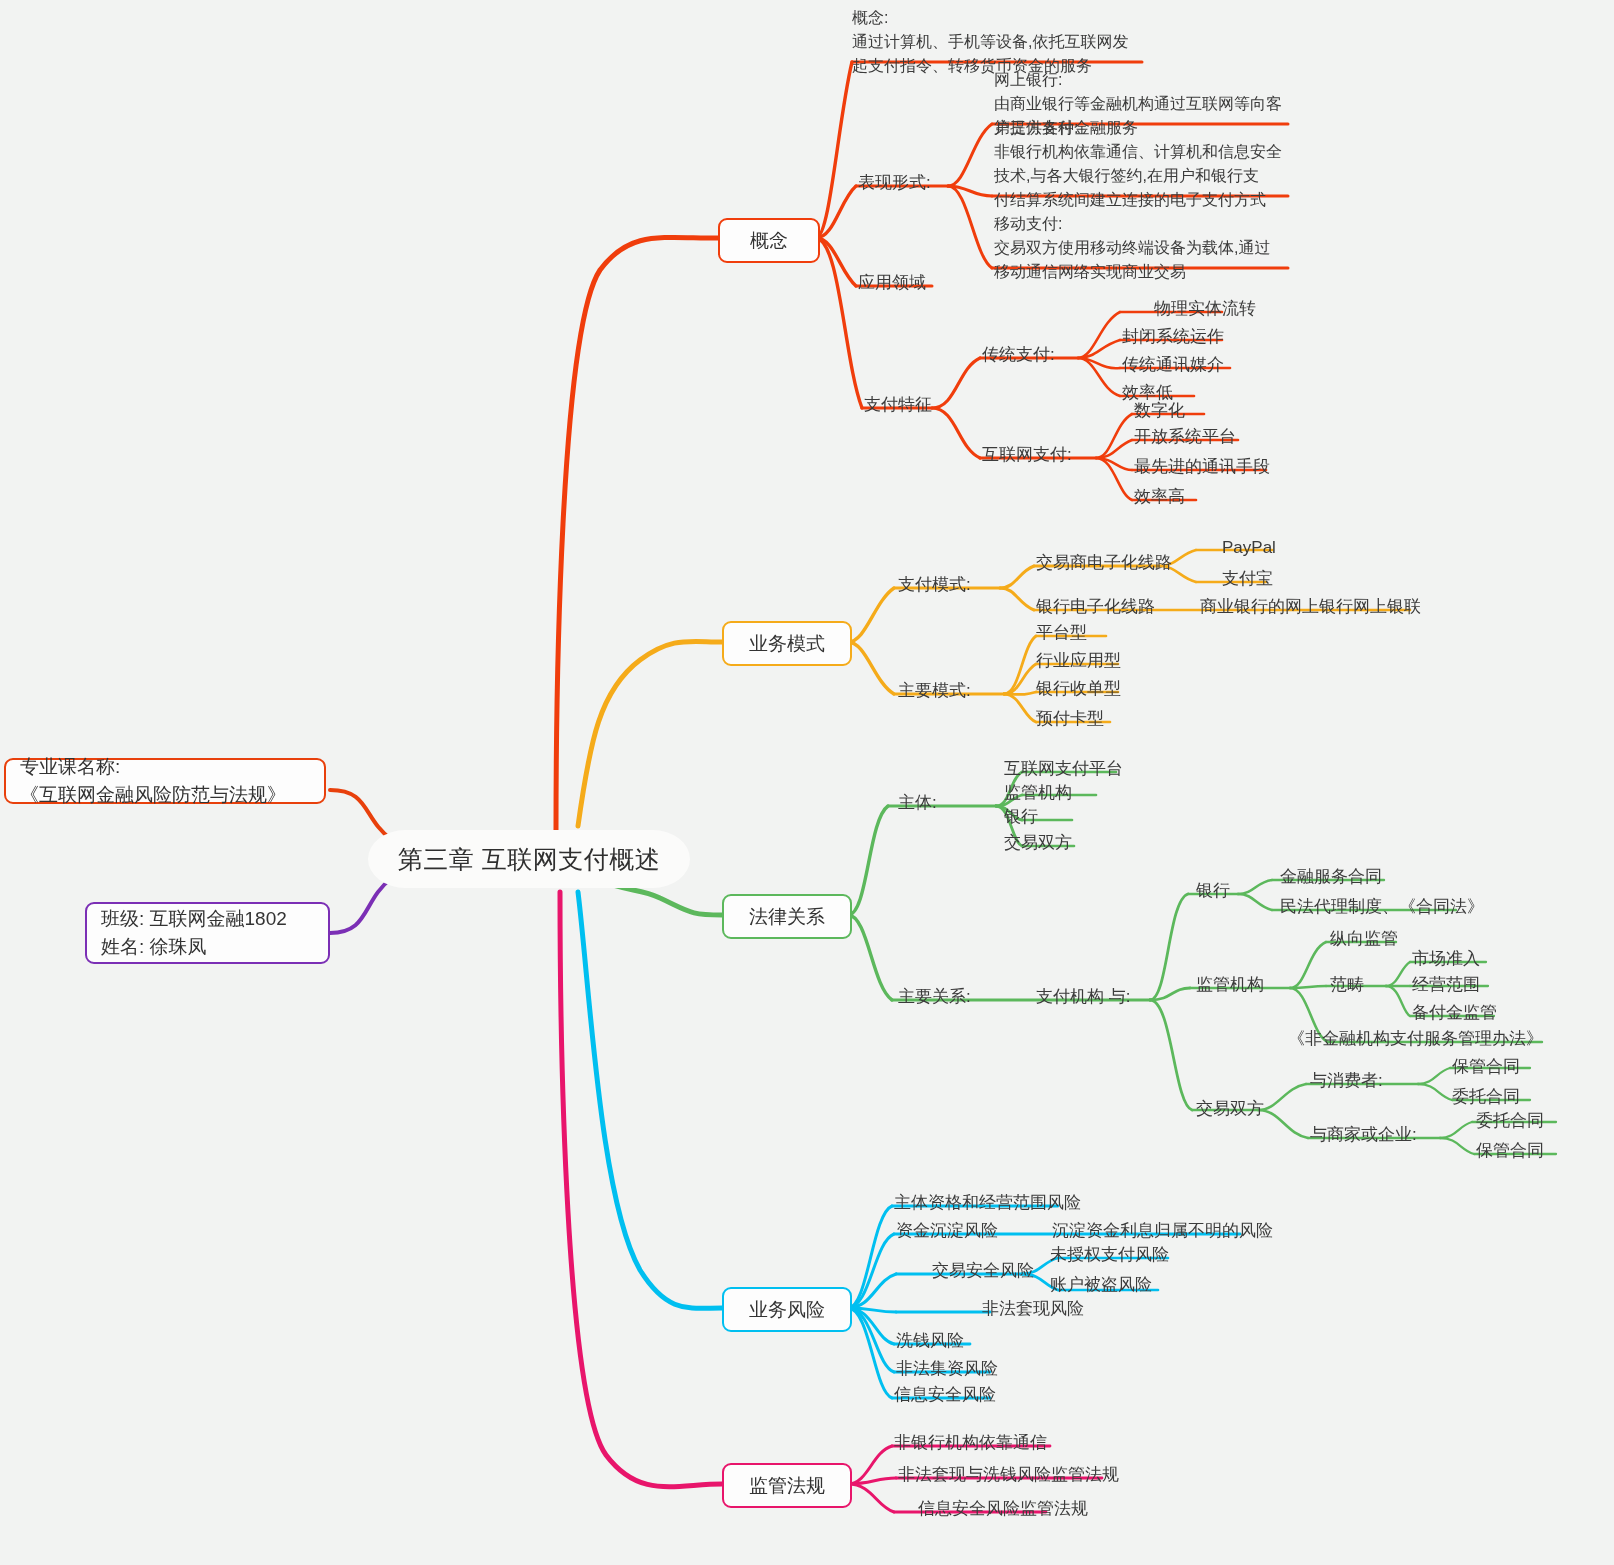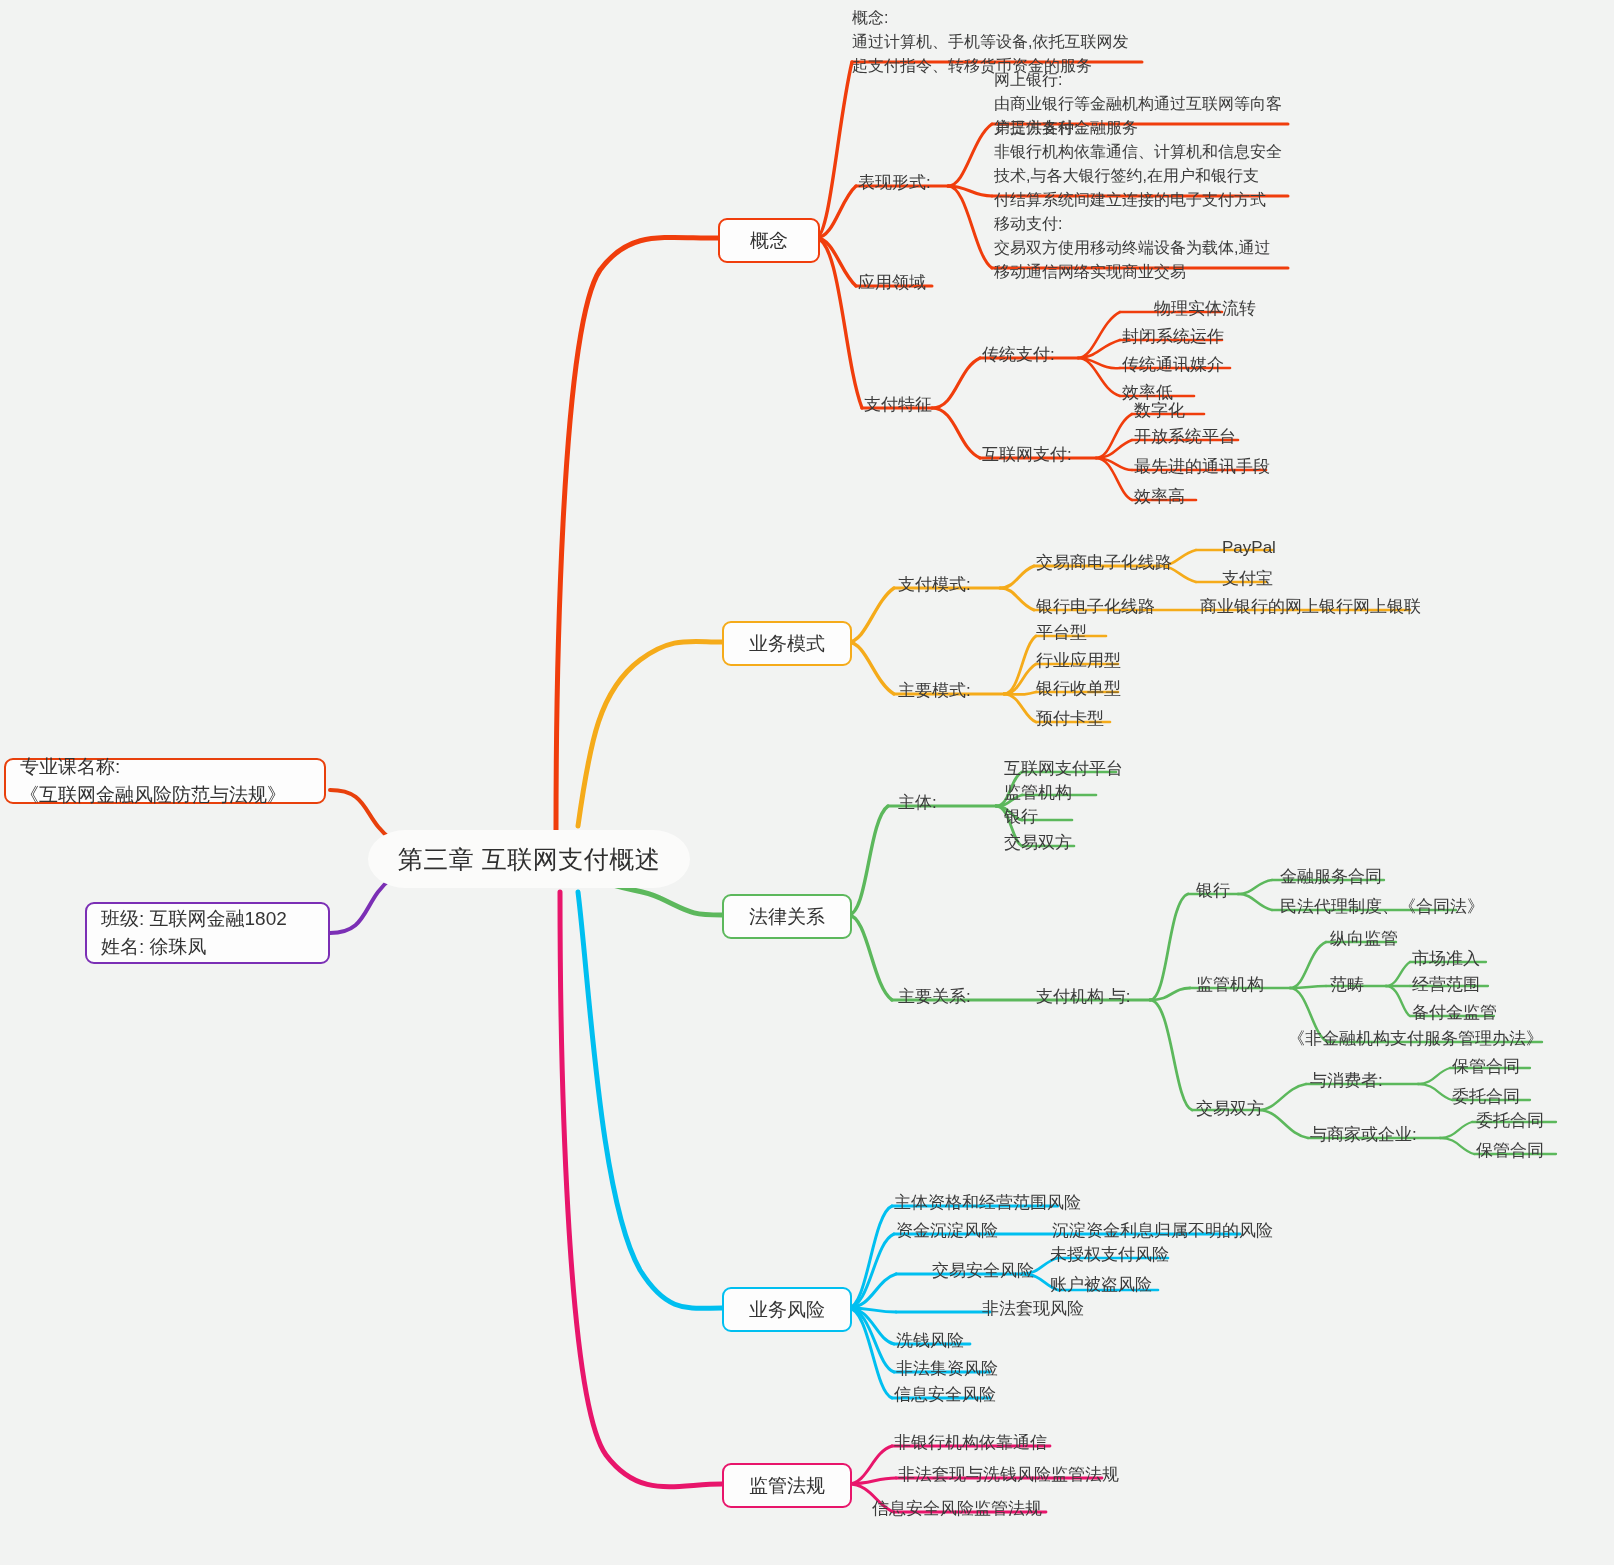--- a/index.html
+++ b/index.html
@@ -318,15 +318,15 @@
   <div class="node leaf" style="left:932px;top:1260px;">交易安全风险</div>
   <div class="node leaf" style="left:1050px;top:1244px;">未授权支付风险</div>
   <div class="node leaf" style="left:1050px;top:1274px;">账户被盗风险</div>
   <div class="node leaf" style="left:942px;top:1298px;margin-left:40px;">非法套现风险</div>
   <div class="node leaf" style="left:896px;top:1330px;">洗钱风险</div>
   <div class="node leaf" style="left:896px;top:1358px;">非法集资风险</div>
   <div class="node leaf" style="left:894px;top:1384px;">信息安全风险</div>
 
   <div class="node leaf" style="left:894px;top:1432px;">非银行机构依靠通信</div>
   <div class="node leaf" style="left:898px;top:1464px;">非法套现与洗钱风险监管法规</div>
-  <div class="node leaf" style="left:872px;top:1498px;">信息安全风险监管法规</div>
+  <div class="node leaf" style="left:918px;top:1498px;">信息安全风险监管法规</div>
 
 </div>
 
 </body></html>

